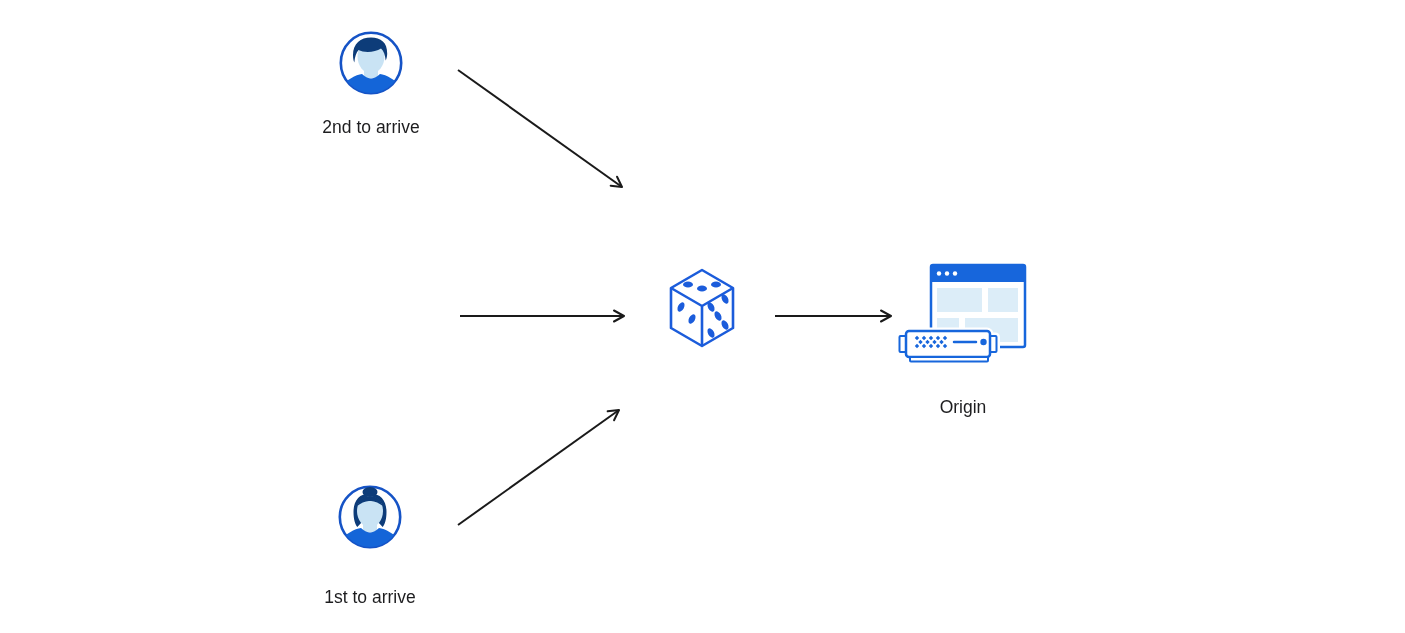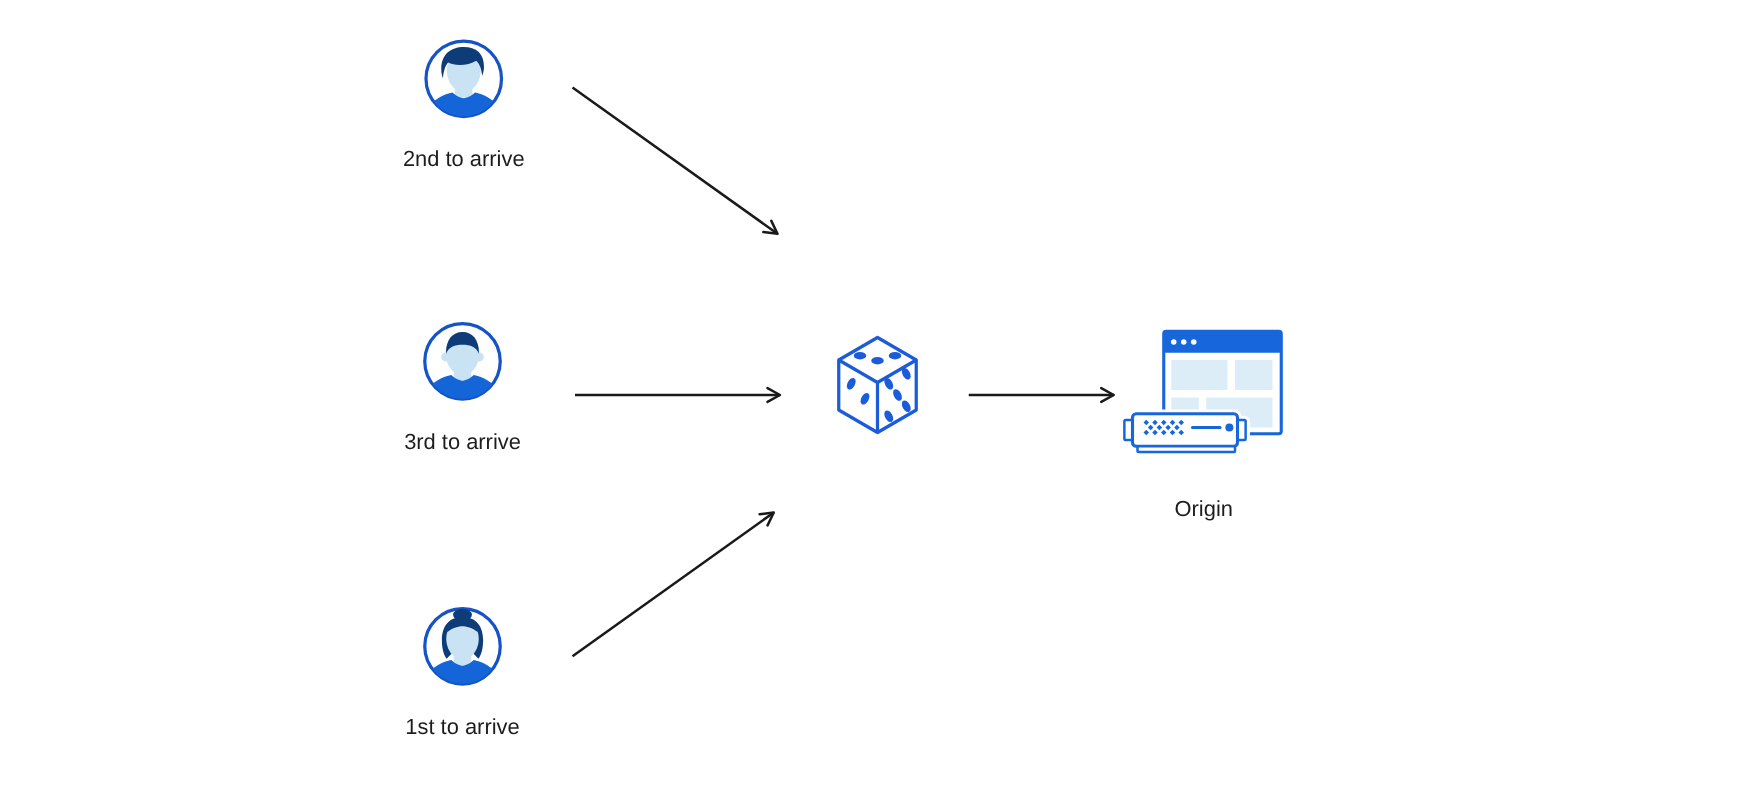--- a/index.html
+++ b/index.html
@@ -74,43 +74,22 @@
           <rect x="26" y="30" width="14" height="18" fill="#c9e3f4"></rect>
           <path d="M3,66 L3,59 C8,49 18,45 24,44 C27,47 31,48.5 33,48.5 C35,48.5 39,47 42,44 C48,45 58,49 63,59 L63,66 Z" fill="#1465d8"></path>
           <path d="M33,11 C41.5,11 46.5,17.5 46.5,26.5 C46.5,35.5 40.5,43.5 33,43.5 C25.5,43.5 19.5,35.5 19.5,26.5 C19.5,17.5 24.5,11 33,11 Z" fill="#c9e3f4"></path>
           <path d="M33,7.5 C22.5,7.5 15,13.5 15,25 C15,28 15.5,30.5 16.3,32.5 C17,26.5 18.2,22.5 20.5,20 C26,23 37,22.5 43,18.5 C45.6,20.8 47.2,25 47.7,30.5 C48.6,28.5 49.2,26 49.2,23.5 C49.2,12.5 43,7.5 33,7.5 Z" fill="#0d3c79"></path>
         </g>
       </svg>
     </span>
     <div class="node-label">2nd to arrive</div>
   </div>
 
-  <div class="node user-node" style="left:300px; top:256px;">
-    <span class="icon-wrap">
-      <svg width="66" height="66" viewBox="0 0 66 66" xmlns="http://www.w3.org/2000/svg">
-        <defs>
-            <clipPath id="clipB">
-              <circle cx="33" cy="33" r="30"></circle>
-            </clipPath>
-          </defs>
-        <circle cx="33" cy="33" r="30.2" fill="#ffffff" stroke="#1553c6" stroke-width="2.6"></circle>
-        <g clip-path="url(#clipB)">
-          <rect x="26" y="30" width="14" height="18" fill="#c9e3f4"></rect>
-          <path d="M3,66 L3,59 C8,49 18,45 24,44 C27,47 31,48.5 33,48.5 C35,48.5 39,47 42,44 C48,45 58,49 63,59 L63,66 Z" fill="#1465d8"></path>
-          <circle cx="19.5" cy="29.5" r="3.6" fill="#c9e3f4"></circle>
-          <circle cx="46.5" cy="29.5" r="3.6" fill="#c9e3f4"></circle>
-          <path d="M33,12 C41.5,12 46.5,18 46.5,27 C46.5,36 40.5,44 33,44 C25.5,44 19.5,36 19.5,27 C19.5,18 24.5,12 33,12 Z" fill="#c9e3f4"></path>
-          <path d="M19.8,27 C19.6,15.5 25,9.5 33,9.5 C41,9.5 46.4,15.5 46.2,27 C44,21.5 39.5,19.8 33,19.8 C26.5,19.8 22,21.5 19.8,27 Z" fill="#0d3c79"></path>
-        </g>
-      </svg>
-    </span>
-    <div class="node-label">3rd to arrive</div>
-  </div>
 
-  <div class="node user-node" style="left:300px; top:484px;">
+  <div class="node user-node" style="left:300px; top:484px;gap:16px;">
     <span class="icon-wrap">
       <svg width="66" height="66" viewBox="0 0 66 66" xmlns="http://www.w3.org/2000/svg">
         <defs>
             <clipPath id="clipC">
               <circle cx="33" cy="33" r="30"></circle>
             </clipPath>
           </defs>
         <circle cx="33" cy="33" r="30.2" fill="#ffffff" stroke="#1553c6" stroke-width="2.6"></circle>
         <g clip-path="url(#clipC)">
           <rect x="26" y="30" width="14" height="18" fill="#c9e3f4"></rect>

